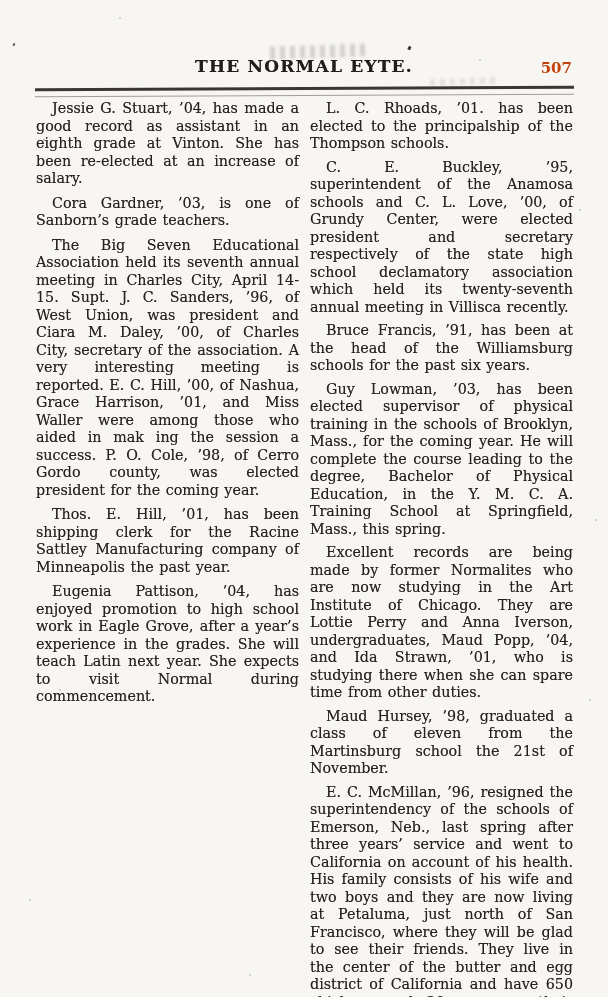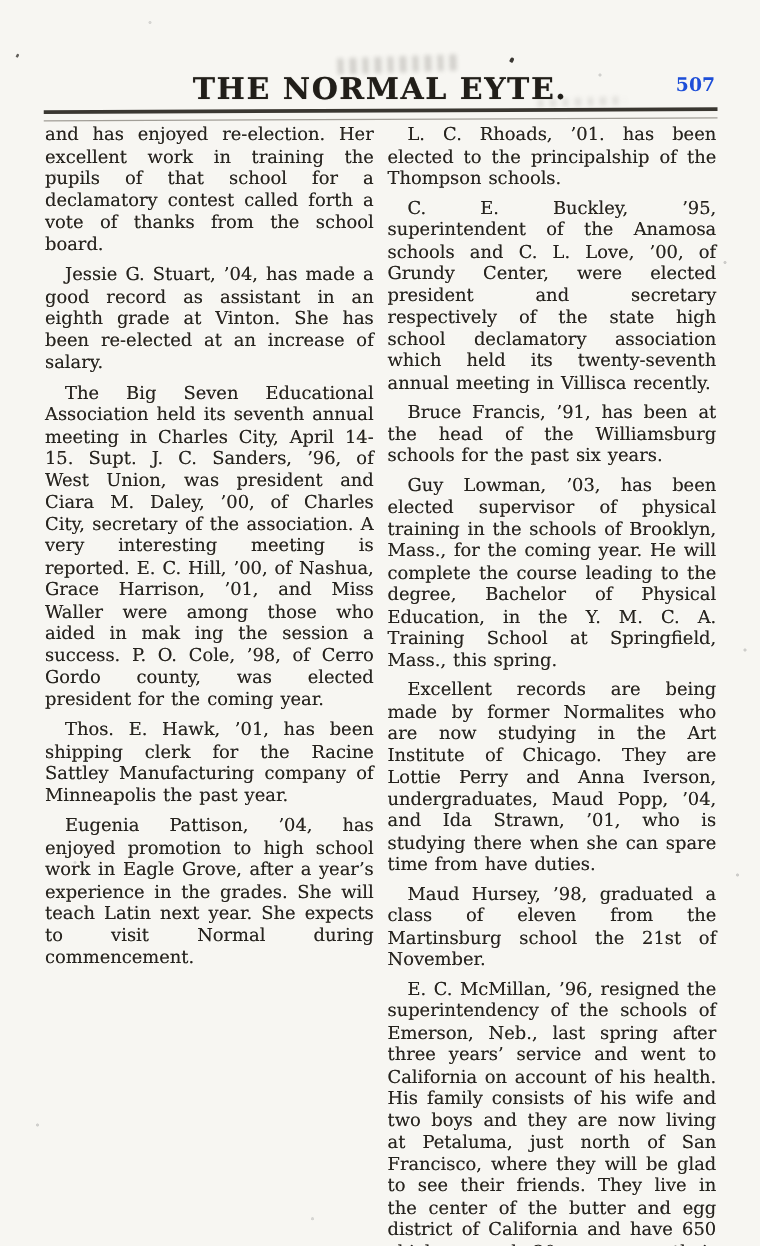--- a/index.html
+++ b/index.html
@@ -53,32 +53,32 @@
 
   .masthead {
     position: absolute;
     top: 56px; left: 36px; right: 36px;
     height: 26px;
     text-align: center;
   }
   .masthead h1 {
     display: inline-block;
     margin: 0;
-    font-size: 24px;
+    font-size: 17px;
     font-weight: bold;
     letter-spacing: 1.2px;
     color: #211e19;
     text-shadow: 0 0 .6px rgba(33,30,25,.6);
   }
   .page-number {
     position: absolute;
     right: 0; top: 3px;
     font-size: 15px;
     font-weight: bold;
-    color: #1d4ed8;
+    color: #c2410c;
   }
   .rule {
     position: absolute;
     top: 87px; left: 35px; right: 34px;
     height: 5px;
     border-top: 3px solid #3a3731;
     border-bottom: 1px solid #a19e97;
     transform: rotate(-0.25deg);
   }
 
@@ -113,30 +113,30 @@
 
   <div class="masthead">
     <h1>THE NORMAL EYTE.</h1>
     <span class="page-number">507</span>
   </div>
 
   <div class="rule"></div>
 
   <main class="columns">
     <section class="col left">
-      <p class="continuation">and has enjoyed re-election.  Her excellent work in training the  pupils of that school for a declamatory contest called  forth a vote of thanks from the school board.</p>
       <p>Jessie G. Stuart, ’04, has made a good record as assistant in an eighth grade at Vinton.  She has been re-elected at an increase of salary.</p>
+      <p>Cora Gardner, ’03, is one of Sanborn’s grade teachers.</p>
       <p>The Big Seven Educational Association held its seventh annual meeting in Charles City, April 14-15.  Supt. J. C. Sanders, ’96, of West Union, was president and Ciara M. Daley, ’00, of Charles City, secretary of the association.  A very interesting meeting is reported.  E. C. Hill, ’00, of Nashua, Grace Harrison, ’01, and Miss Waller were among those who aided in mak ing the session a success.  P. O. Cole, ’98, of Cerro Gordo county, was elected president for the coming year.</p>
-      <p>Thos. E. Hawk, ’01, has been shipping clerk for the Racine Sattley Manufacturing company of Minneapolis the past year.</p>
+      <p>Thos. E. Hill, ’01, has been shipping clerk for the Racine Sattley Manufacturing company of Minneapolis the past year.</p>
       <p>Eugenia Pattison, ’04, has enjoyed promotion to high school work in Eagle Grove, after a year’s experience in the grades.  She will teach Latin next year.  She expects to visit Normal during commencement.</p>
     </section>
     <section class="col right">
       <p>L. C. Rhoads, ’01. has been elected to the principalship of the  Thompson schools.</p>
       <p>C. E. Buckley, ’95, superintendent of the Anamosa schools and C. L. Love, ’00, of Grundy Center, were elected president and secretary respectively of the state high school declamatory association which held its twenty-seventh annual meeting in Villisca recently.</p>
       <p>Bruce Francis, ’91, has been at the head of the Williamsburg schools for the past six years.</p>
       <p>Guy Lowman, ’03, has been elected supervisor of physical training in the schools of Brooklyn, Mass., for the coming year.  He will complete the course leading to the degree, Bachelor of Physical Education, in the Y. M. C. A. Training School at Springfield, Mass., this spring.</p>
-      <p>Excellent records are being made by former Normalites who are now studying in the Art Institute of Chicago.  They are Lottie Perry and Anna Iverson, undergraduates, Maud Popp, ’04, and Ida Strawn, ’01, who is studying there when she can spare time from have duties.</p>
+      <p>Excellent records are being made by former Normalites who are now studying in the Art Institute of Chicago.  They are Lottie Perry and Anna Iverson, undergraduates, Maud Popp, ’04, and Ida Strawn, ’01, who is studying there when she can spare time from other duties.</p>
       <p>Maud Hursey, ’98, graduated a class of eleven from the  Martinsburg school the 21st of November.</p>
       <p>E. C. McMillan, ’96, resigned the superintendency of the schools of Emerson, Neb., last spring after three years’ service and went to  California on account of his health.  His family consists of his wife and two boys and they are now living at Petaluma,  just north of San Francisco, where they will be glad to see their friends.  They live in the center of the butter and egg district of California and have 650 chickens and 20 cows on their seventy acre ranch.</p>
     </section>
   </main>
 
 </div>
 
 </body></html>

